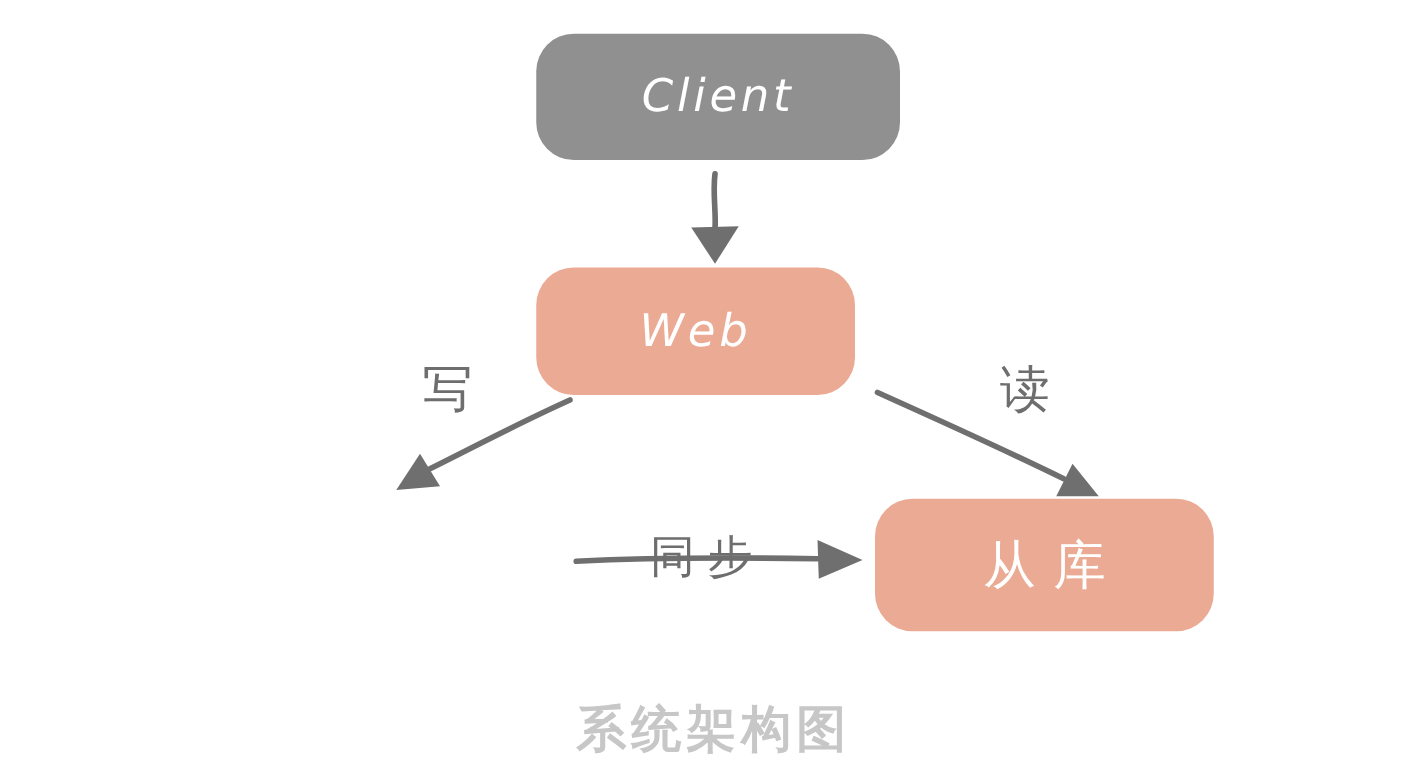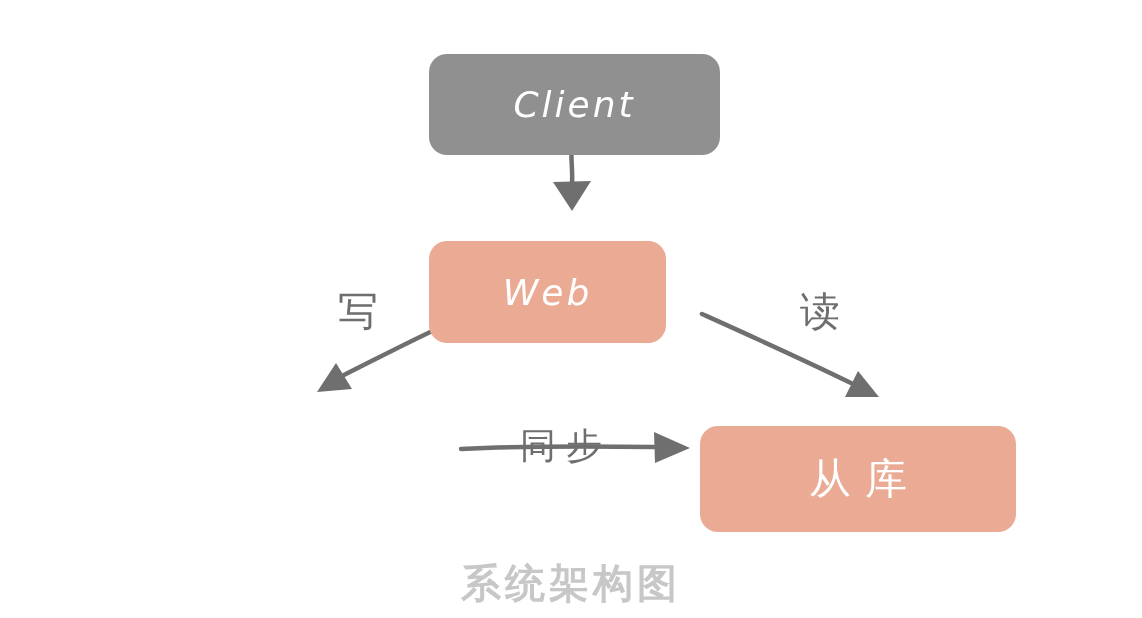--- a/index.html
+++ b/index.html
@@ -18,45 +18,44 @@
     font-family: "DejaVu Sans", sans-serif;
     overflow: hidden;
   }
   .canvas {
     position: relative;
     width: 1142px; height: 618px;
     background: var(--background);
   }
   .node {
     position: absolute;
-    border-radius: 18px;
+    border-radius: 30px;
     display: flex;
     align-items: center;
     justify-content: center;
     color: var(--node-text);
-    margin-top: 27px;
   }
   .node-gray { background: var(--node-gray); }
   .node-salmon { background: var(--node-salmon); }
   .node-label-latin {
     font-style: italic;
     font-size: 36px;
     letter-spacing: 3px;
     color: var(--node-text);
   }
   .node-label-cjk {
     font-size: 42px;
     letter-spacing: 14px;
     text-indent: 14px;
     color: var(--node-text);
   }
   #node-client { left: 429px; top: 27px;  width: 291px; height: 101px; }
-  #node-web    { left: 429px; top: 214px; width: 237px; height: 102px; }
+  #node-web    { left: 429px; top: 214px; width: 255px; height: 102px; }
   #node-master { left: 155px; top: 396px; width: 290px; height: 109px; }
-  #node-slave  { left: 700px; top: 399px; width: 316px; height: 106px; }
+  #node-slave  { left: 700px; top: 399px; width: 271px; height: 106px; }
 
   .edges-layer {
     position: absolute;
     left: 0; top: 0;
     width: 1142px; height: 618px;
     pointer-events: none;
   }
   .arrow-line {
     stroke: var(--arrow);
     stroke-width: 4.5px;

